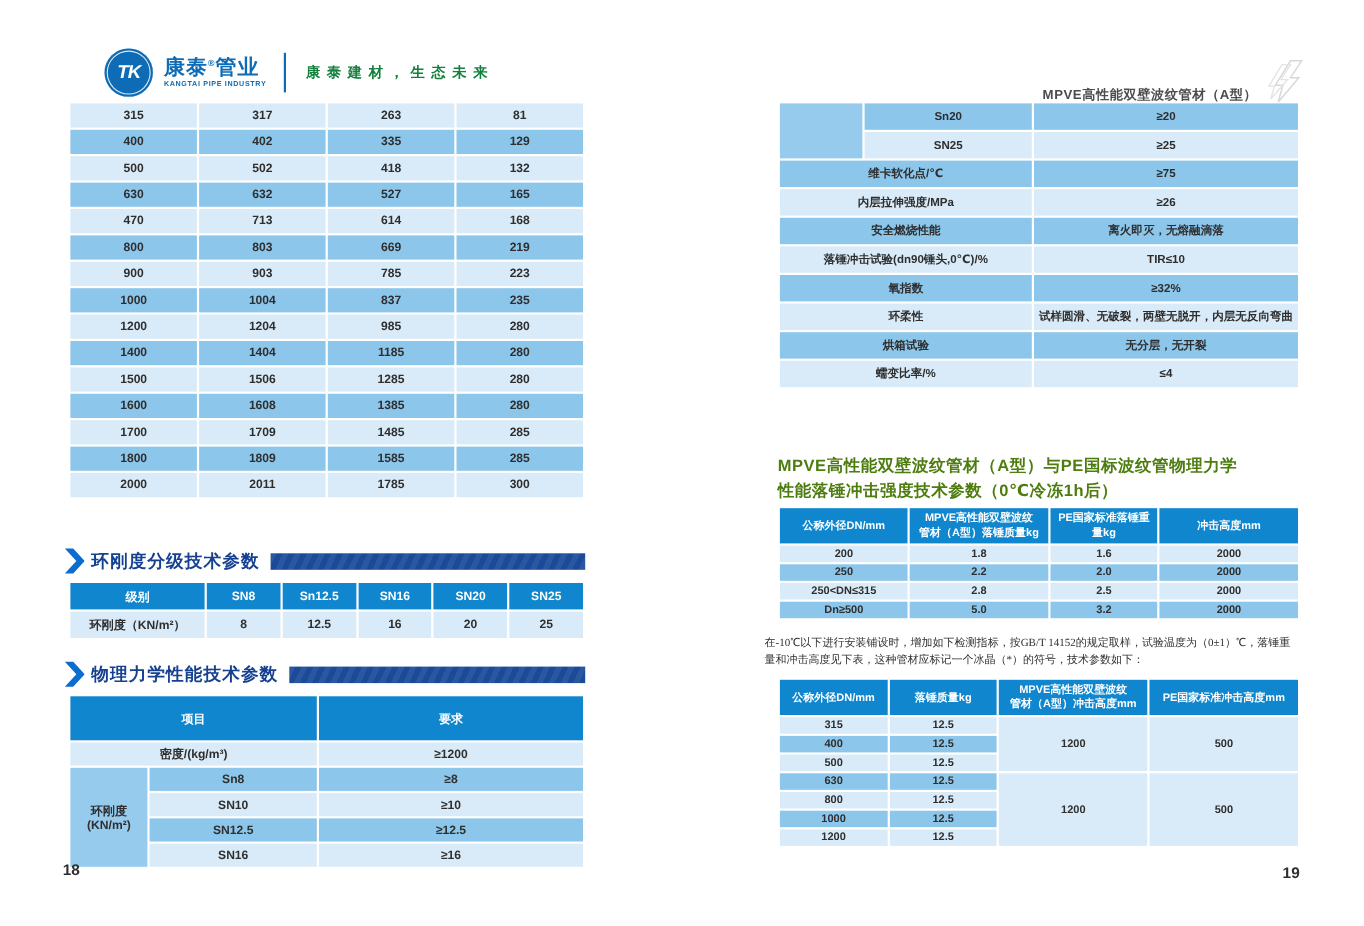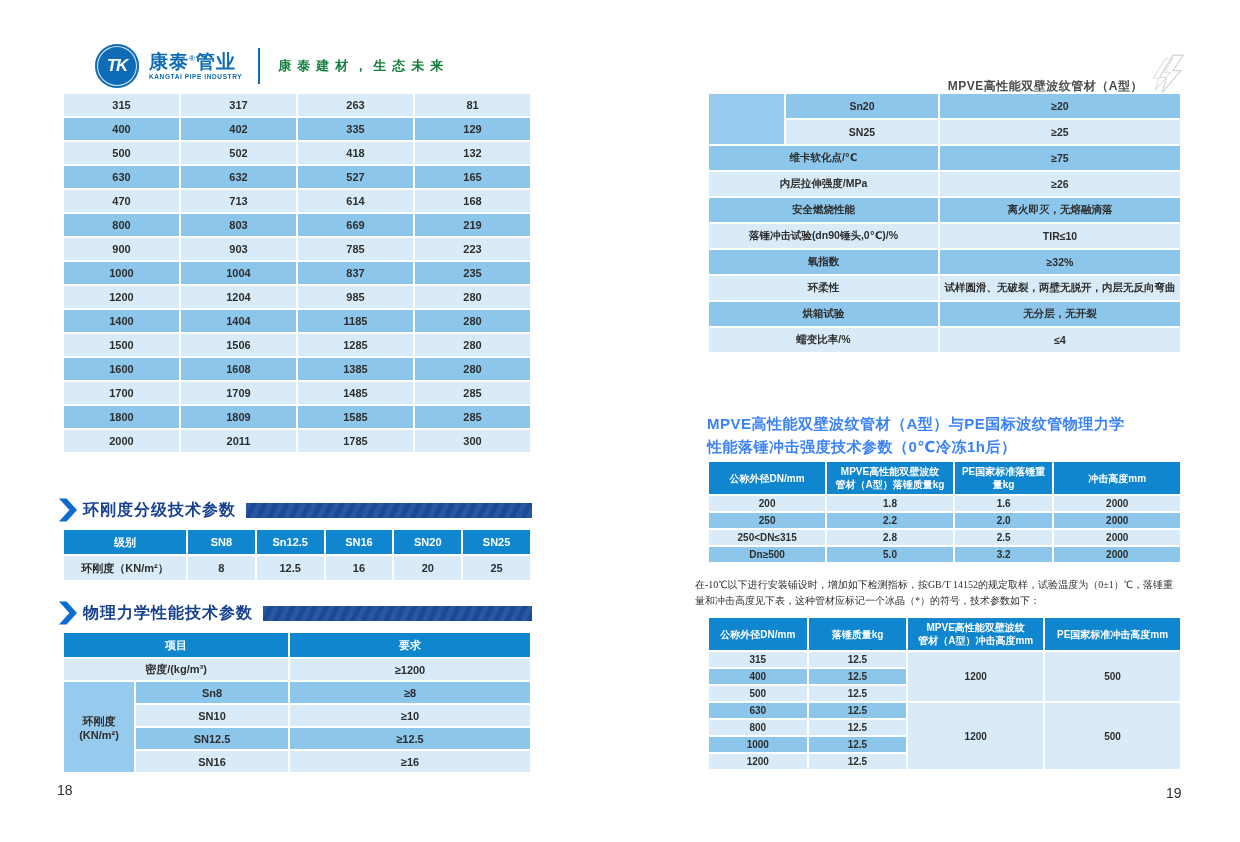--- a/index.html
+++ b/index.html
@@ -40,33 +40,33 @@
   .section-hd.s2{top:601px;}
   .chev{width:19px;height:24px;flex:0 0 auto;margin-right:6px;}
   .section-title{font-size:16px;font-weight:700;color:#16418f;white-space:nowrap;letter-spacing:1px;}
   .section-bar{flex:1;height:15px;margin-left:10px;background:#1b4a99;
     background-image:repeating-linear-gradient(115deg,rgba(255,255,255,.07) 0 5px,rgba(255,255,255,0) 5px 10px);}
 
   .ring-table{position:absolute;left:62px;top:528px;width:470px;}
   .ring-table th,.ring-table td{height:24px;font-size:11px;}
 
   .phys-table{position:absolute;left:62px;top:631px;width:470px;}
-  .phys-table th{height:24px;font-size:11px;margin-top:29px;}
+  .phys-table th{height:40px;font-size:11px;margin-top:29px;}
   .phys-table td{height:21px;font-size:11px;}
 
-  .page-num{position:absolute;font-size:14px;color:#2e2e2e;font-weight:400;}
+  .page-num{position:absolute;font-size:14px;color:#2e2e2e;font-weight:700;}
   .pn-left{left:57px;top:782px;}
   .pn-right{left:1166px;top:785px;}
 
   
   .props-table{position:absolute;left:707px;top:92px;width:475px;}
   .props-table td{height:24px;font-size:10.5px;}
 
   .impact-title{position:absolute;left:707px;top:413px;width:490px;
-    font-size:15px;font-weight:800;color:#3b82f6;line-height:1.5;letter-spacing:.5px;}
+    font-size:15px;font-weight:800;color:#4d7c0f;line-height:1.5;letter-spacing:.5px;}
 
   .impact-table{position:absolute;left:707px;top:460px;width:475px;}
   .impact-table th{height:32px;font-size:10px;line-height:1.3;}
   .impact-table td{height:15px;font-size:10px;}
 
   .note{position:absolute;left:695px;top:577px;width:478px;font-size:10px;color:#2e2e2e;
     line-height:1.6;text-align:justify;font-weight:500;font-family:Liberation Serif, serif;}
 
   .cold-table{position:absolute;left:707px;top:616px;width:475px;}
   .cold-table th{height:32px;font-size:10px;line-height:1.3;}

